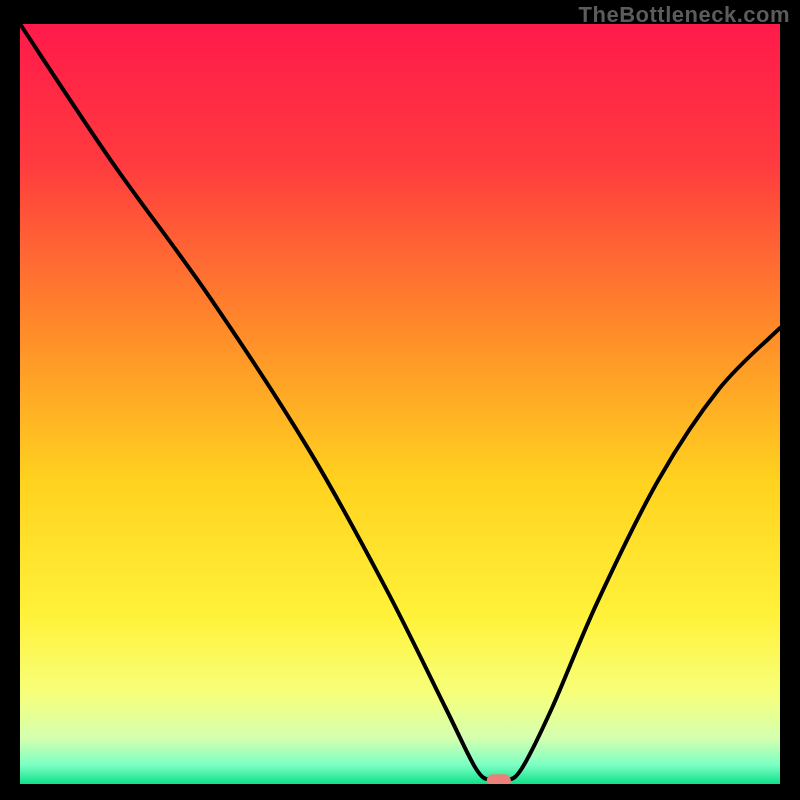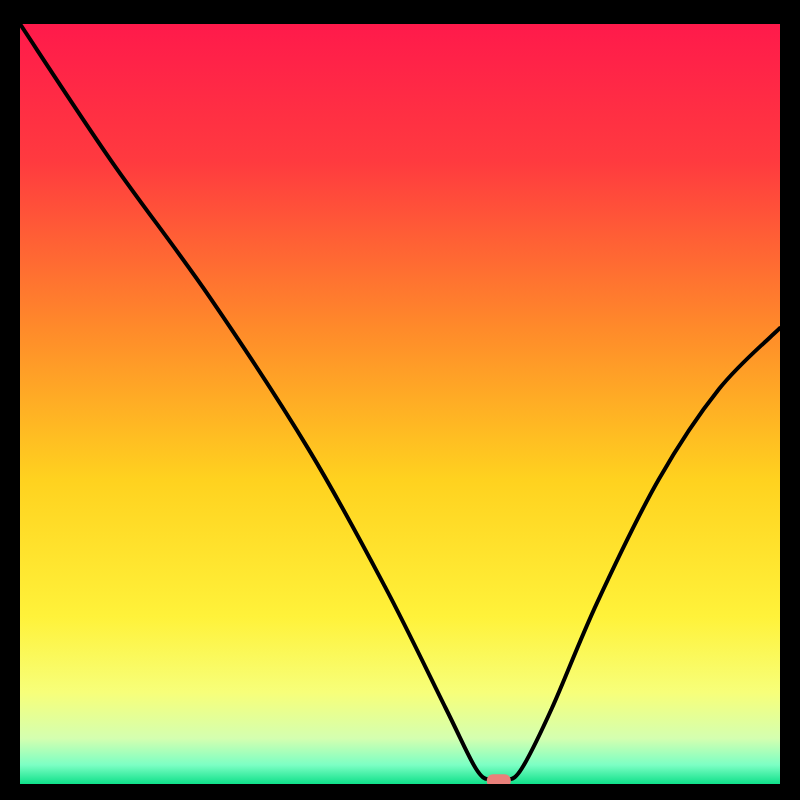--- a/index.html
+++ b/index.html
@@ -33,20 +33,21 @@
     top: 24px;
     width: 760px;
     height: 760px;
   }
   svg { display: block; }
 </style>
 </head>
 <body>
 
 <div class="frame">
+  <div class="watermark">TheBottleneck.com</div>
 
   <div class="plot-wrap">
     <svg id="chart-svg" width="760" height="760" viewBox="0 0 760 760">
       <defs>
         <linearGradient id="bgGrad" x1="0" y1="0" x2="0" y2="1">
             <stop offset="0%" stop-color="#ff1a4b"></stop>
             <stop offset="18%" stop-color="#ff3a3f"></stop>
             <stop offset="40%" stop-color="#ff8a2a"></stop>
             <stop offset="60%" stop-color="#ffd21f"></stop>
             <stop offset="78%" stop-color="#fff23a"></stop>

